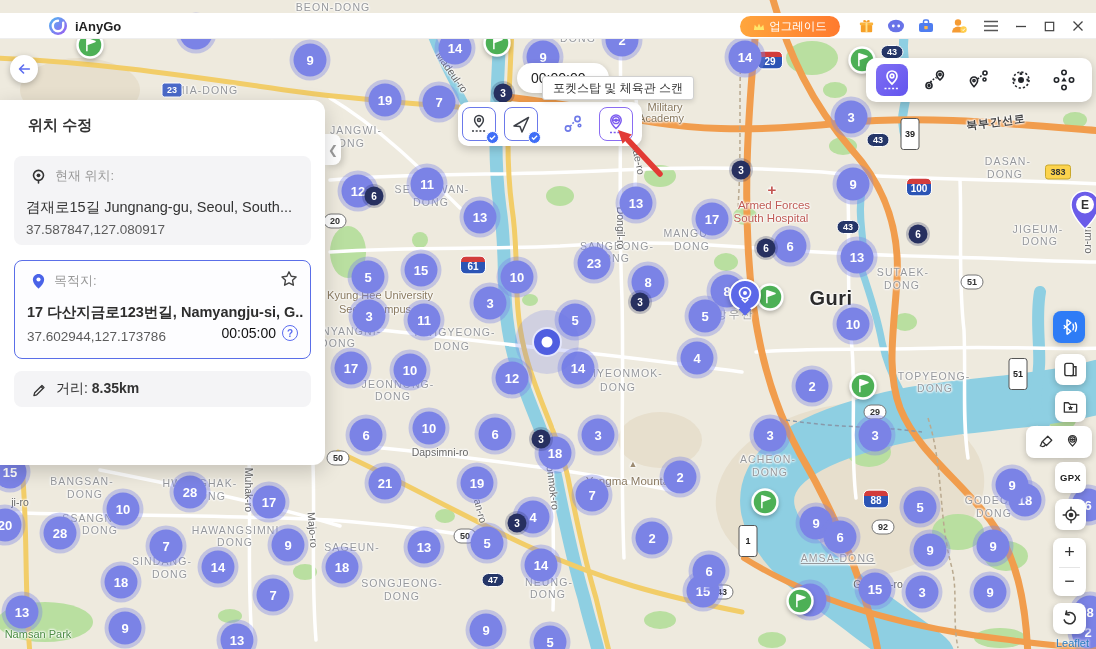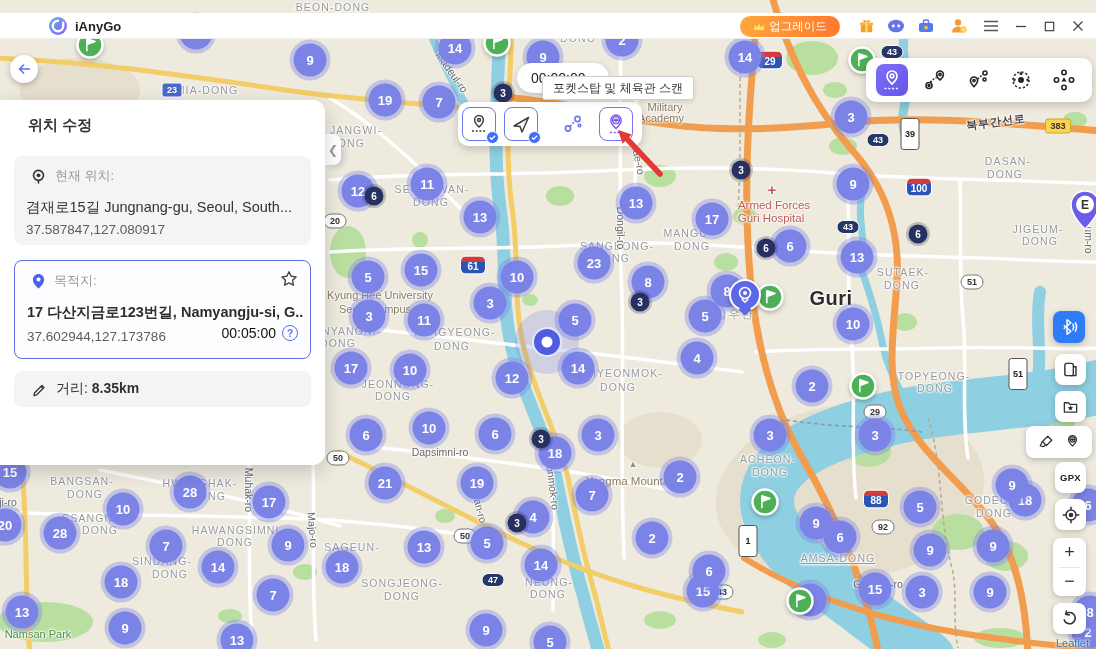--- a/index.html
+++ b/index.html
@@ -25,21 +25,21 @@
   .mount-label{font-size:11px;color:#9a9a9a;letter-spacing:2px;}
   .mount{font-size:9px;color:#9c8b72;}
   .park{font-size:11px;color:#4c8c44;font-weight:500;}
   .road{font-size:10.5px;color:#666;}
   .road-kr{font-size:11px;color:#444;font-weight:600;letter-spacing:1px;}
   .shield{position:absolute;transform:translate(-50%,-50%);display:flex;align-items:center;justify-content:center;font-weight:700;z-index:3;line-height:1;}
   .sh-kr{min-width:26px;height:19px;border-radius:6px;background:linear-gradient(180deg,#d23c3c 32%,#2b54b5 32%);color:#fff;font-size:10px;border:1px solid #fff;align-items:flex-end;padding-bottom:2px;}
   .sh-navy{min-width:23px;height:14px;border-radius:8px;background:#253668;color:#fff;font-size:9px;padding:0 4px;border:1px solid #fff;}
   .sh-white{min-width:23px;height:15px;border-radius:9px;background:#fff;color:#333;font-size:9px;border:1.3px solid #777;padding:0 3px;}
   .sh-rect{min-width:19px;height:32px;border-radius:3px;background:#fff;color:#222;font-size:9px;border:1.3px solid #555;padding:0 3px;}
-  .sh-yellow{min-width:26px;height:15px;border-radius:3px;background:#fcd34d;color:#333;font-size:9px;border:1px solid #c9a82c;padding:0 3px;}
+  .sh-yellow{min-width:26px;height:15px;border-radius:3px;background:#fcd34d;color:#333;font-size:9px;border:1px solid #c9a82c;padding:0 3px;margin-top:46px;}
   .sh-blue{min-width:21px;height:15px;border-radius:3px;background:#4a69c8;color:#fff;font-size:9px;border:1px solid #fff;padding:0 3px;}
   .cluster{position:absolute;transform:translate(-50%,-50%);width:33px;height:33px;border-radius:50%;background:#7b83e6;
     box-shadow:0 0 0 4px rgba(123,131,230,.38);color:#fff;font-weight:700;font-size:13px;display:flex;align-items:center;justify-content:center;z-index:4;cursor:pointer;}
   .cluster.navy{width:19px;height:19px;background:#273060;font-size:10px;box-shadow:0 0 0 2.5px rgba(39,48,96,.25);}
   .gym{position:absolute;transform:translate(-50%,-50%);width:30px;height:30px;z-index:4;cursor:pointer;filter:drop-shadow(0 2px 2px rgba(0,0,0,.25));}
   
   .cur-loc{position:absolute;left:547px;top:342px;transform:translate(-50%,-50%);width:30px;height:30px;border-radius:50%;
     background:#4f5ee0;border:2px solid rgba(255,255,255,.85);box-shadow:0 0 0 17px rgba(106,118,232,.22);z-index:5;}
   .cur-loc::after{content:"";position:absolute;left:50%;top:50%;transform:translate(-50%,-50%);width:11px;height:11px;border-radius:50%;background:#fff;}
   .dest-marker{position:absolute;left:745px;top:295px;transform:translate(-50%,-50%);width:32px;height:32px;border-radius:50%;
@@ -201,21 +201,21 @@
       <div class="mlabel area" style="left: 356px; top: 130px;">JANGWI-</div>
       <div class="mlabel area" style="left: 347px; top: 143px;">DONG</div>
       <div class="mlabel poi" style="left: 665px; top: 107px;">Military</div>
       <div class="mlabel poi" style="left: 661px; top: 118px;">Academy</div>
       <div class="mlabel area" style="left: 432px; top: 189px;">SEOKGWAN-</div>
       <div class="mlabel area" style="left: 431px; top: 202px;">DONG</div>
       <div class="mlabel area" style="left: 1008px; top: 161px;">DASAN-</div>
       <div class="mlabel area" style="left: 1005px; top: 174px;">DONG</div>
       <div class="mlabel poi-red-cross" style="left: 772px; top: 189px;">+</div>
       <div class="mlabel poi-red" style="left: 774px; top: 205px;">Armed Forces</div>
-      <div class="mlabel poi-red" style="left: 771px; top: 218px;">Guri Hospital</div>
+      <div class="mlabel poi-red" style="left: 771px; top: 218px;">South Hospital</div>
       <div class="mlabel area" style="left: 617px; top: 246px;">SANGBONG-</div>
       <div class="mlabel area" style="left: 612px; top: 258px;">DONG</div>
       <div class="mlabel area" style="left: 688px; top: 233px;">MANGU-</div>
       <div class="mlabel area" style="left: 692px; top: 246px;">DONG</div>
       <div class="mlabel area" style="left: 1038px; top: 229px;">JIGEUM-</div>
       <div class="mlabel area" style="left: 1040px; top: 241px;">DONG</div>
       <div class="mlabel area" style="left: 903px; top: 272px;">SUTAEK-</div>
       <div class="mlabel area" style="left: 902px; top: 285px;">DONG</div>
       <div class="mlabel poi" style="left: 380px; top: 295px;">Kyung Hee University</div>
       <div class="mlabel poi" style="left: 375px; top: 309px;">Seoul Campus</div>
@@ -257,21 +257,21 @@
       <div class="mlabel road" style="left: 452px; top: 72px; transform: translate(-50%, -50%) rotate(55deg);">Madeul-ro</div>
       <div class="mlabel road" style="left: 637px; top: 152px; transform: translate(-50%, -50%) rotate(78deg);">Sinnae-ro</div>
       <div class="mlabel road" style="left: 621px; top: 228px; transform: translate(-50%, -50%) rotate(90deg);">Dongil-ro</div>
       <div class="mlabel road-kr" style="left: 996px; top: 122px; transform: translate(-50%, -50%) rotate(-7deg);">북부간선로</div>
       <div class="mlabel road" style="left: 1089px; top: 240px; transform: translate(-50%, -50%) rotate(90deg);">um-ro</div>
       <div class="mlabel road" style="left: 440px; top: 452px;">Dapsimni-ro</div>
       <div class="mlabel road" style="left: 477px; top: 497px; transform: translate(-50%, -50%) rotate(75deg);">Janghan-ro</div>
       <div class="mlabel road" style="left: 552px; top: 478px; transform: translate(-50%, -50%) rotate(83deg);">Myeonmok-ro</div>
       <div class="mlabel road" style="left: 249px; top: 490px; transform: translate(-50%, -50%) rotate(90deg);">Muhak-ro</div>
       <div class="mlabel road" style="left: 313px; top: 530px; transform: translate(-50%, -50%) rotate(85deg);">Majo-ro</div>
-      <div class="mlabel road" style="left: 8px; top: 502px;">ji-ro</div>
+      <div class="mlabel road" style="left: 20px; top: 502px;">ji-ro</div>
       <div class="mlabel road" style="left: 878px; top: 584px;">Godeok-ro</div>
     </div>
   <div id="shields-layer">
       <div class="shield sh-blue" style="left: 172px; top: 90px;">23</div>
       <div class="shield sh-white" style="left: 335px; top: 221px;">20</div>
       <div class="shield sh-kr" style="left: 473px; top: 265px;">61</div>
       <div class="shield sh-kr" style="left: 919px; top: 187px;">100</div>
       <div class="shield sh-kr" style="left: 876px; top: 499px;">88</div>
       <div class="shield sh-kr" style="left: 770px; top: 60px;">29</div>
       <div class="shield sh-white" style="left: 875px; top: 412px;">29</div>

